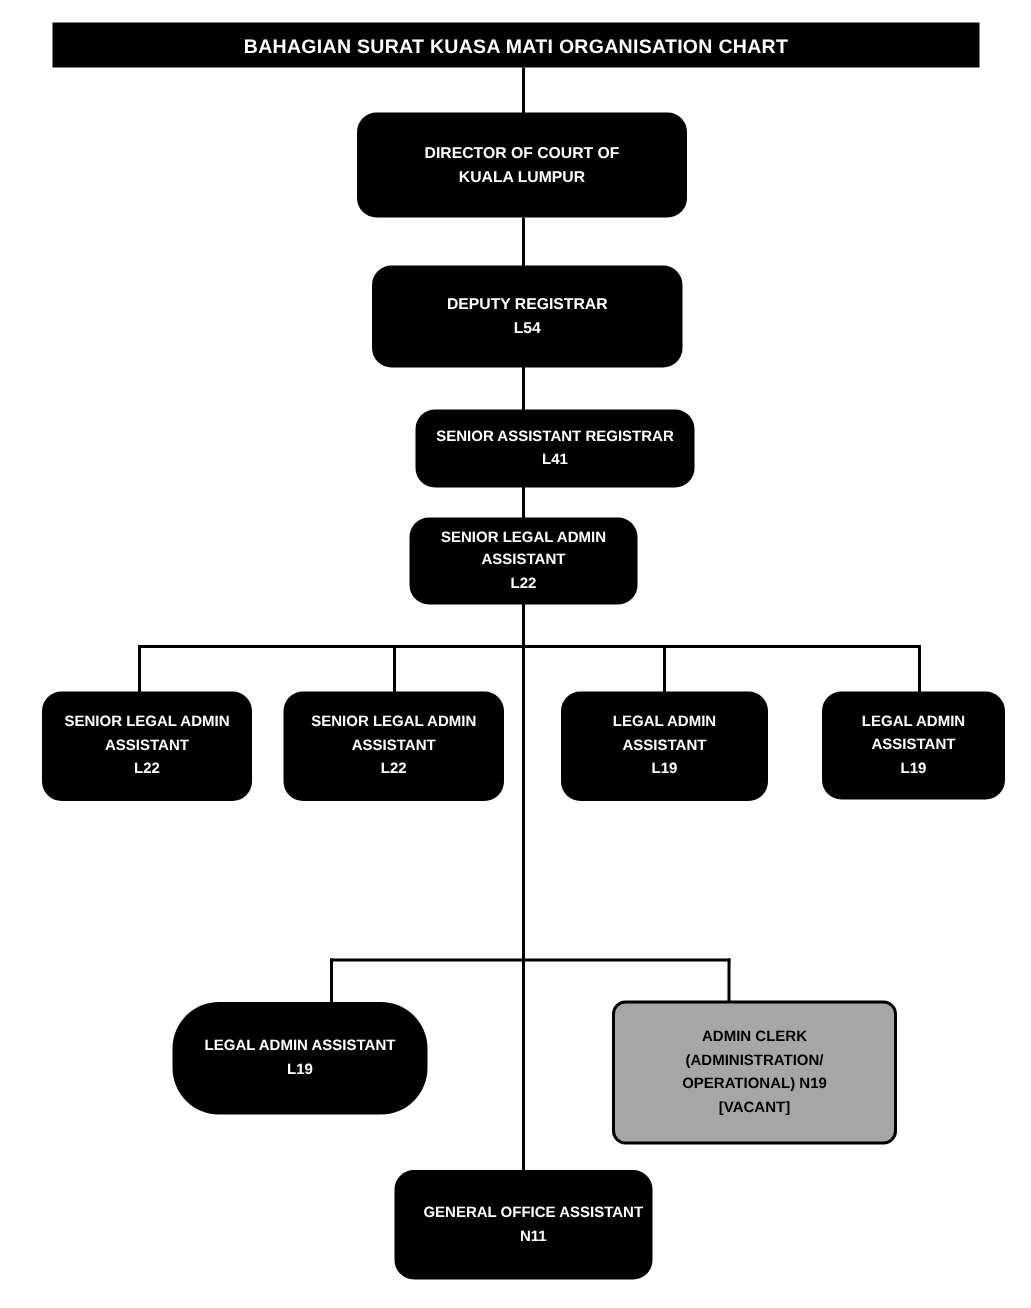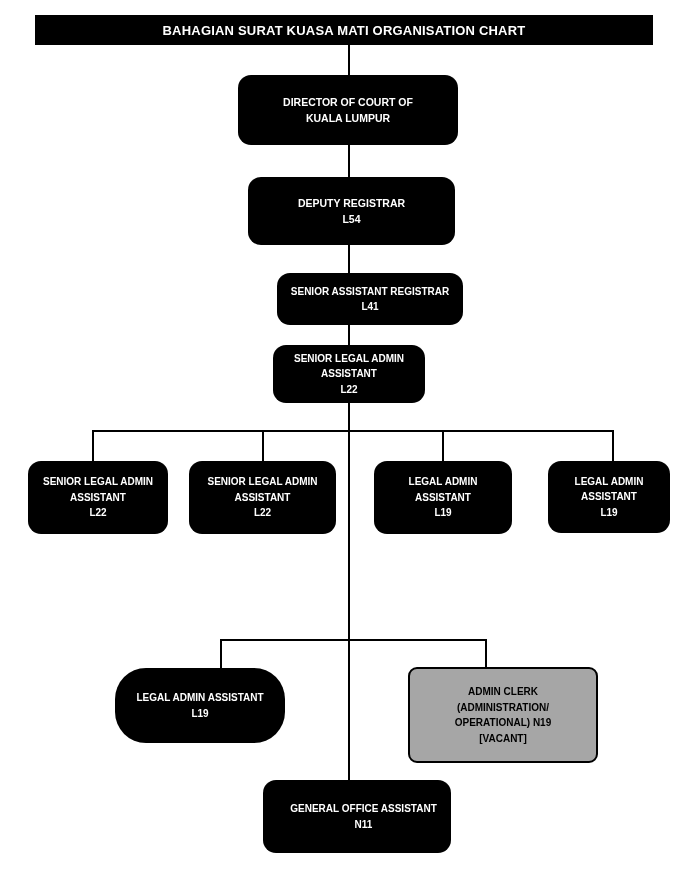--- a/index.html
+++ b/index.html
@@ -62,21 +62,21 @@
   #n-director { left: 238px; top: 75px;  width: 220px; height: 70px; font-size: 10.5px; }
   #n-deputy   { left: 248px; top: 177px; width: 207px; height: 68px; font-size: 10.5px; }
   #n-sar      { left: 257px; top: 273px; width: 186px; height: 52px; margin-left: 20px; }
   #n-slaa0    { left: 273px; top: 345px; width: 152px; height: 58px; }
   #n-slaa1    { left: 28px;  top: 461px; width: 140px; height: 73px; }
   #n-slaa2    { left: 189px; top: 461px; width: 147px; height: 73px; }
   #n-laa1     { left: 374px; top: 461px; width: 138px; height: 73px; }
   #n-laa2     { left: 548px; top: 461px; width: 122px; height: 72px; }
   #n-laa3     { left: 115px; top: 668px; width: 170px; height: 75px; border-radius: 31px; }
   #n-clerk    { left: 408px; top: 667px; width: 190px; height: 96px; }
-  #n-goa      { left: 263px; top: 780px; width: 188px; height: 73px; padding-left: 19px; }
+  #n-goa      { left: 263px; top: 780px; width: 172px; height: 73px; padding-left: 19px; }
 
   
   #c-title-director  { left: 348px; top: 45px;  height: 32px; }
   #c-director-deputy { left: 348px; top: 145px; height: 34px; }
   #c-deputy-sar      { left: 348px; top: 243px; height: 32px; }
   #c-sar-slaa        { left: 348px; top: 324px; height: 23px; }
   #c-trunk           { left: 348px; top: 402px; height: 380px; }
   #c-h1              { left: 92px;  top: 430px; width: 522px; }
   #c-drop-a          { left: 92px;  top: 430px; height: 33px; }
   #c-drop-b          { left: 262px; top: 430px; height: 33px; }

